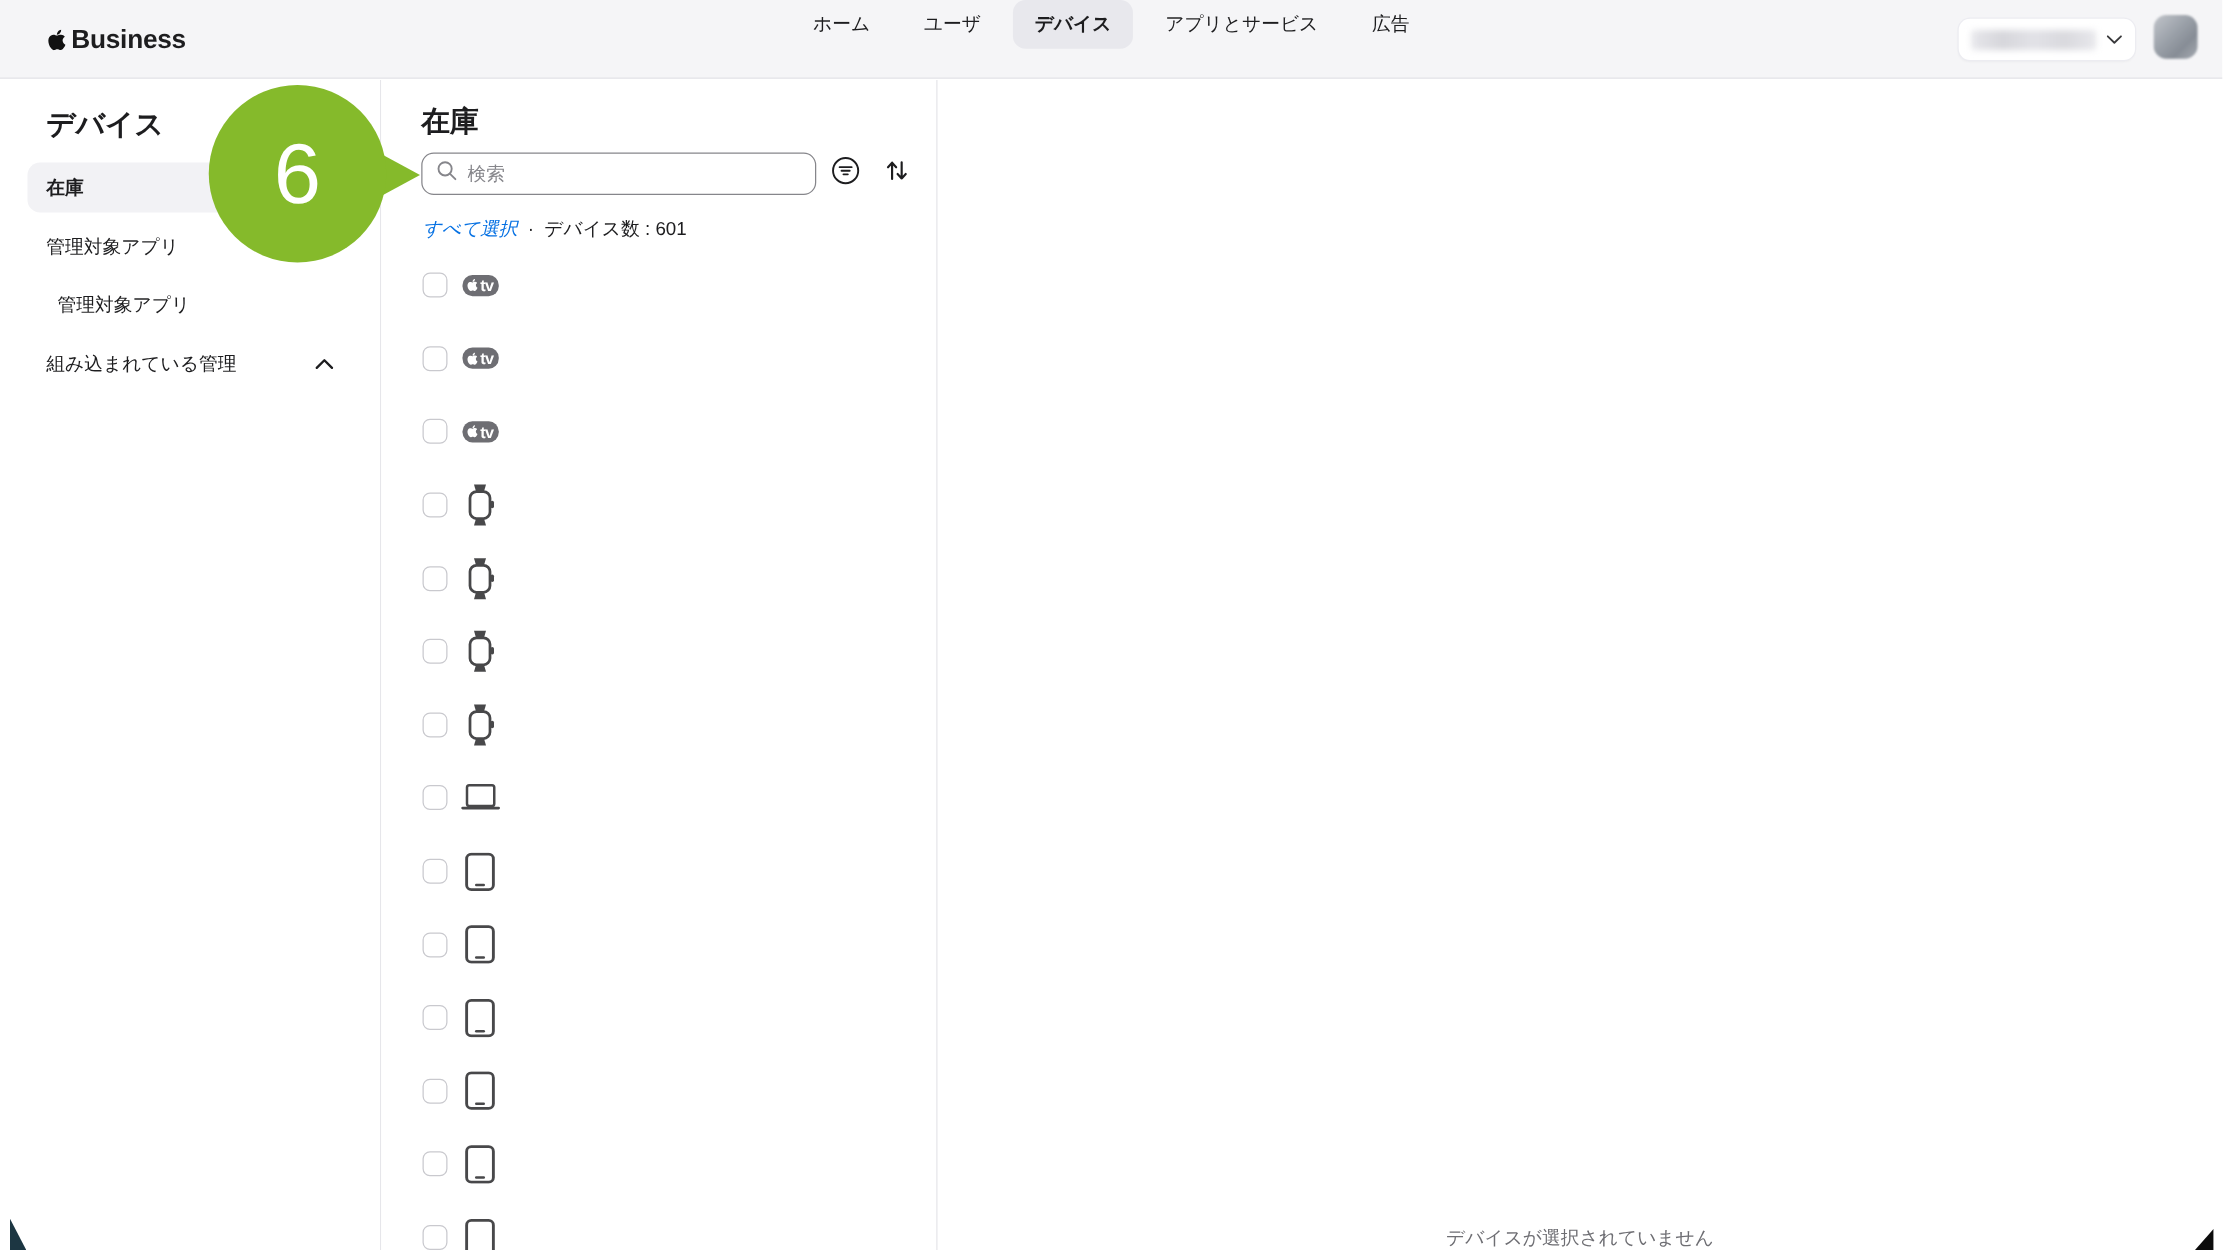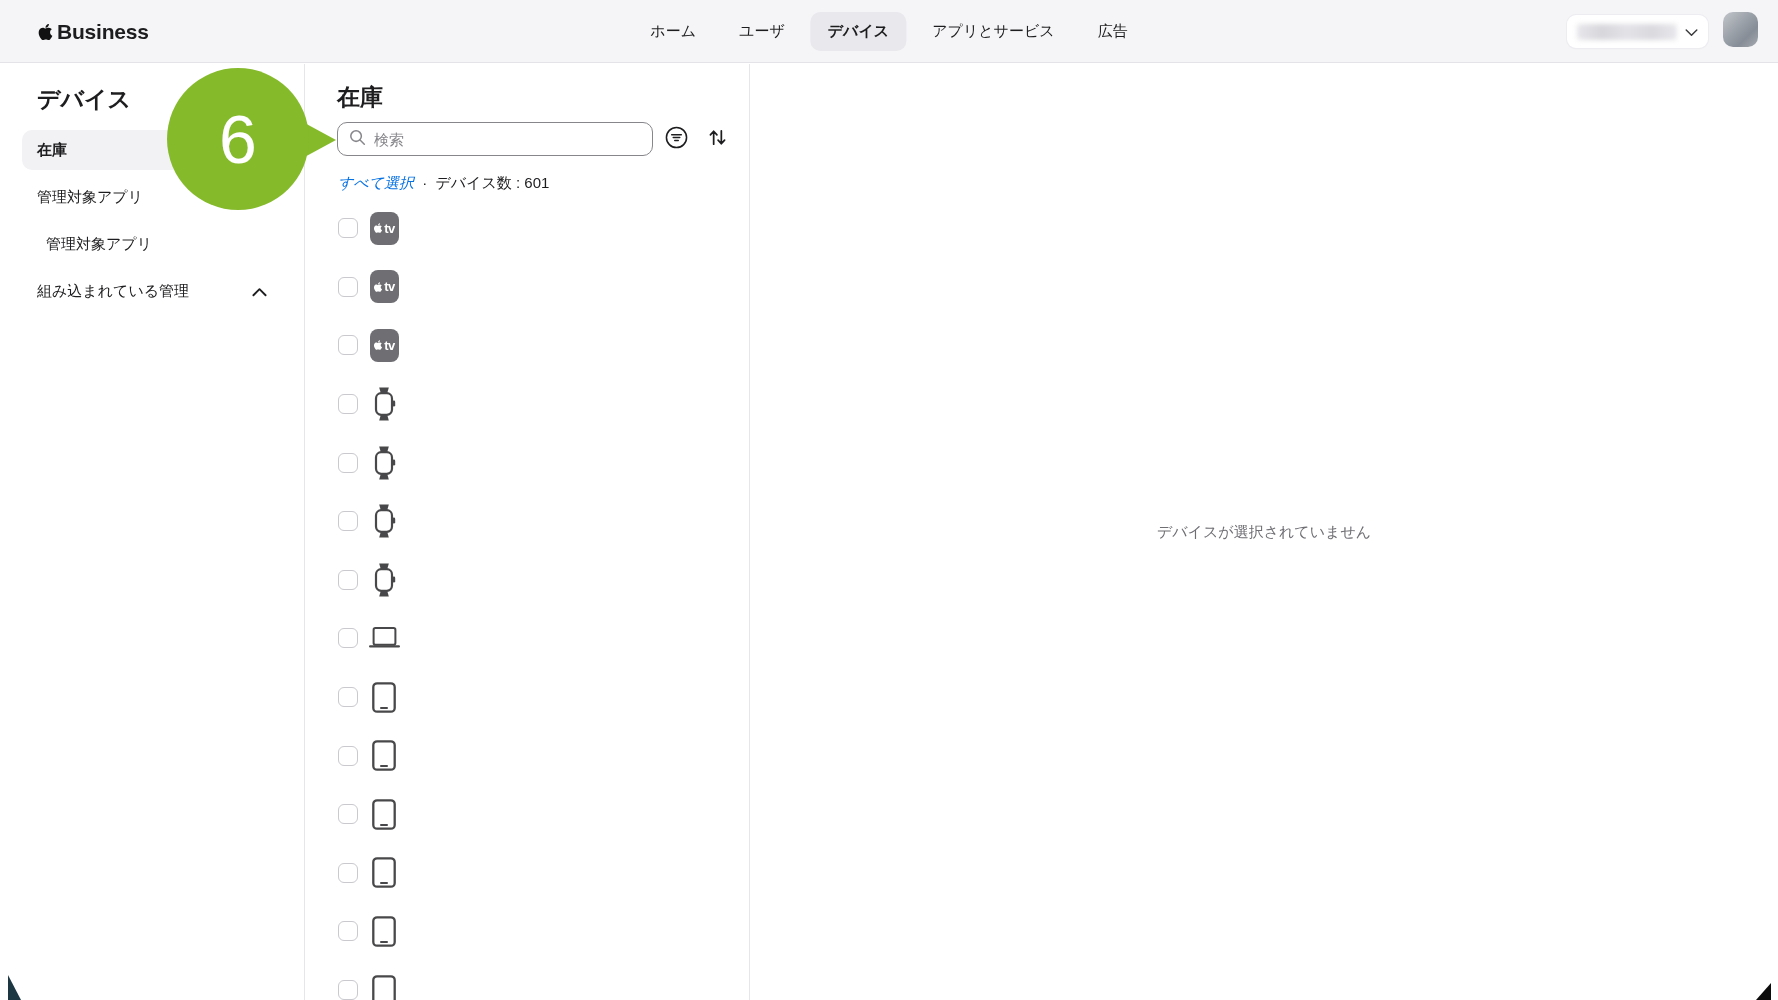--- a/index.html
+++ b/index.html
@@ -21,21 +21,21 @@
   .brand {
     position: absolute; left: 37px; top: 0; height: 63px;
     display: flex; align-items: center; gap: 3px;
     font-size: 21px; font-weight: 700; letter-spacing: -0.2px;
     cursor: pointer;
   }
   .brand svg { display: block; }
   .nav-center {
     position: absolute; left: 50%; top: 0; height: 63px;
     transform: translateX(-50%);
-    display: flex; align-items: center; gap: 9px;
+    display: flex; align-items: flex-start; gap: 9px;
     white-space: nowrap;
   }
   .nav-item {
     font-size: 15px; color: #1d1d1f;
     padding: 10px 17px; border-radius: 10px; cursor: pointer;
   }
   .nav-item.active { background: #e8e8ed; font-weight: 700; }
 
   .account-box {
     position: absolute; right: 70px; top: 15px; width: 141px; height: 33px;
@@ -120,30 +120,30 @@
   .checkbox {
     width: 20px; height: 20px; flex: none;
     border: 1.5px solid #c9c9ce; border-radius: 6px; background: #fff;
     cursor: pointer;
   }
   .dev-icon-wrap {
     width: 36px; height: 40px; flex: none;
     display: flex; align-items: center; justify-content: center;
   }
   .atv-badge {
-    width: 29px; height: 33px; border-radius: 8px; background: #6e6e73;
+    width: 29px; height: 17px; border-radius: 8px; background: #6e6e73;
     display: flex; align-items: center; justify-content: center; gap: 1px;
     color: #fff;
   }
   .atv-badge .tv-txt { font-size: 13px; font-weight: 700; letter-spacing: -0.5px; line-height: 1; }
 
   
   .detail {
     flex: 1; background: #fff;
-    display: flex; align-items: center; justify-content: center;
+    display: flex; align-items: flex-end; justify-content: center;
   }
   .empty-msg { font-size: 15px; color: #6e6e73; }
 
   
   .step-badge {
     position: absolute; left: 167px; top: 68px; width: 142px; height: 142px;
     border-radius: 50%; background: #85ba2b;
     display: flex; align-items: center; justify-content: center;
     color: #fff; font-size: 68px; font-weight: 400; line-height: 1;
     z-index: 50;

